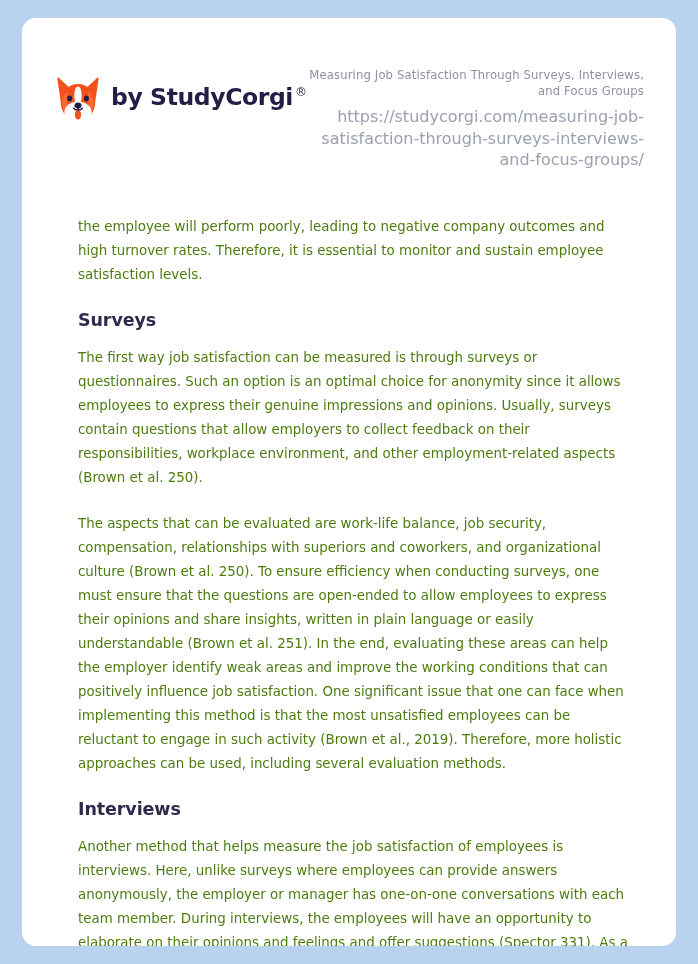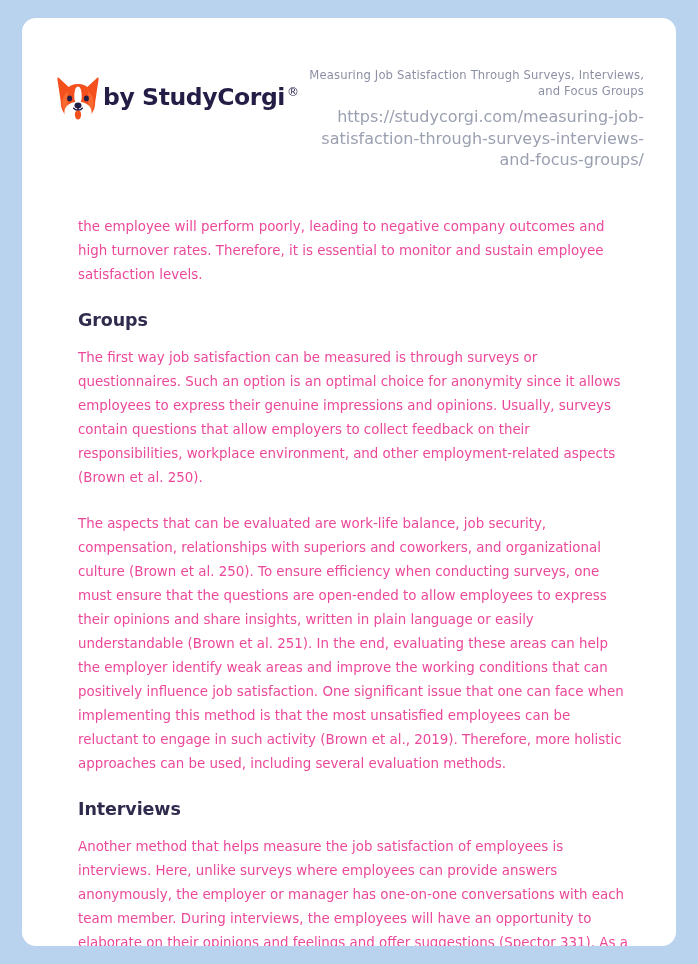--- a/index.html
+++ b/index.html
@@ -34,21 +34,21 @@
   .doc-header {
     display: flex;
     align-items: flex-start;
     justify-content: space-between;
     padding: 48px 32px 0 34px;
     box-sizing: border-box;
   }
   .brand {
     display: flex;
     align-items: center;
-    gap: 3px;
+    gap: 11px;
     flex: 0 0 auto;
     padding-top: 8px;
   }
   .brand-mark {
     width: 44px;
     height: 48px;
     flex: 0 0 auto;
     display: block;
   }
   .brand-word {
@@ -96,21 +96,21 @@
 
   
   .doc-body {
     padding: 0 44px 0 56px;
     box-sizing: border-box;
     margin-top: 44px;
   }
   .doc-body p {
     font-size: 13.4px;
     line-height: 24px;
-    color: #ec4899;
+    color: #4d7c0f;
     margin: 0 0 22px 0;
     text-align: left;
     font-family: "DejaVu Sans", sans-serif;
   }
   .section-heading {
     font-size: 17.5px;
     font-weight: bold;
     color: #2c2a४6;
     color: #2e2b4d;
     margin: 10px 0 14px 0;
@@ -167,21 +167,21 @@
         <div class="doc-url">https://studycorgi.com/measuring-job-satisfaction-through-surveys-interviews-and-focus-groups/</div>
       </div>
 
     </div>
 
     <div class="doc-body">
 
       <p>the employee will perform poorly, leading to negative company outcomes and high turnover rates. Therefore, it is essential to monitor and sustain employee satisfaction levels.</p>
 
       <div class="section-block">
-        <h2 class="section-heading">Groups</h2>
+        <h2 class="section-heading">Surveys</h2>
         <p>The first way job satisfaction can be measured is through surveys or questionnaires. Such an option is an optimal choice for anonymity since it allows employees to express their genuine impressions and opinions. Usually, surveys contain questions that allow employers to collect feedback on their responsibilities, workplace environment, and other employment-related aspects (Brown et al. 250).</p>
         <p>The aspects that can be evaluated are work-life balance, job security, compensation, relationships with superiors and coworkers, and organizational culture (Brown et al. 250). To ensure efficiency when conducting surveys, one must ensure that the questions are open-ended to allow employees to express their opinions and share insights, written in plain language or easily understandable (Brown et al. 251). In the end, evaluating these areas can help the employer identify weak areas and improve the working conditions that can positively influence job satisfaction. One significant issue that one can face when implementing this method is that the most unsatisfied employees can be reluctant to engage in such activity (Brown et al., 2019). Therefore, more holistic approaches can be used, including several evaluation methods.</p>
       </div>
 
       <div class="section-block">
         <h2 class="section-heading">Interviews</h2>
         <p>Another method that helps measure the job satisfaction of employees is interviews. Here, unlike surveys where employees can provide answers anonymously, the employer or manager has one-on-one conversations with each team member. During interviews, the employees will have an opportunity to elaborate on their opinions and feelings and offer suggestions (Spector 331). As a result, such an approach can yield positive results since the collected feedback can be used to develop strategies that can help cater to the needs of every member of the team.</p>
       </div>
 
     </div>

